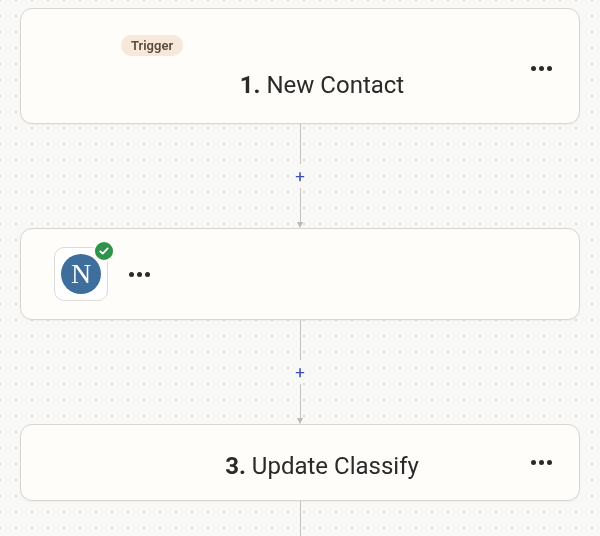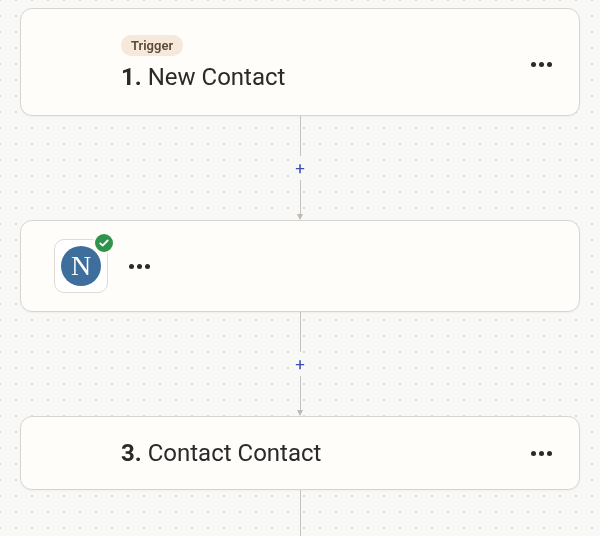--- a/index.html
+++ b/index.html
@@ -24,20 +24,21 @@
     width: 560px;
     background: #fffdf9;
     border: 1px solid #d9d6d2;
     border-radius: 12px;
     box-shadow: 0 1px 2px rgba(0,0,0,0.04);
     display: flex;
     align-items: center;
     padding: 18px 20px;
     position: relative;
     cursor: pointer;
+    text-align: center;
   }
   .step-card.tall { padding: 26px 20px 22px 20px; }
   .step-left {
     width: 80px;
     display: flex;
     align-items: center;
     justify-content: center;
     flex-shrink: 0;
   }
   .step-body {
@@ -54,20 +55,21 @@
     font-size: 13px;
     font-weight: 600;
     padding: 3px 10px;
     border-radius: 10px;
     margin-bottom: 4px;
   }
   .step-title {
     font-size: 24px;
     color: #2a2a2a;
     line-height: 1.3;
+    margin-top: 8px;
   }
   .step-title .num { font-weight: 700; }
   .step-title .label { font-weight: 400; }
   .more-btn {
     width: 36px;
     height: 36px;
     border: none;
     background: transparent;
     display: flex;
     align-items: center;
@@ -225,21 +227,21 @@
       <div class="line"></div>
       <div class="arrowhead">▾</div>
     </div>
   </div>
 
   <div class="step-card">
     <div class="step-left"></div>
     <div class="step-body">
       <div class="step-title">
         <span class="num">3.</span>
-        <span class="label">Contact Contact</span>
+        <span class="label">Update Classify</span>
       </div>
     </div>
     <button class="more-btn">
       <span class="more-dots">
           <span></span>
           <span></span>
           <span></span>
         </span>
     </button>
   </div>

